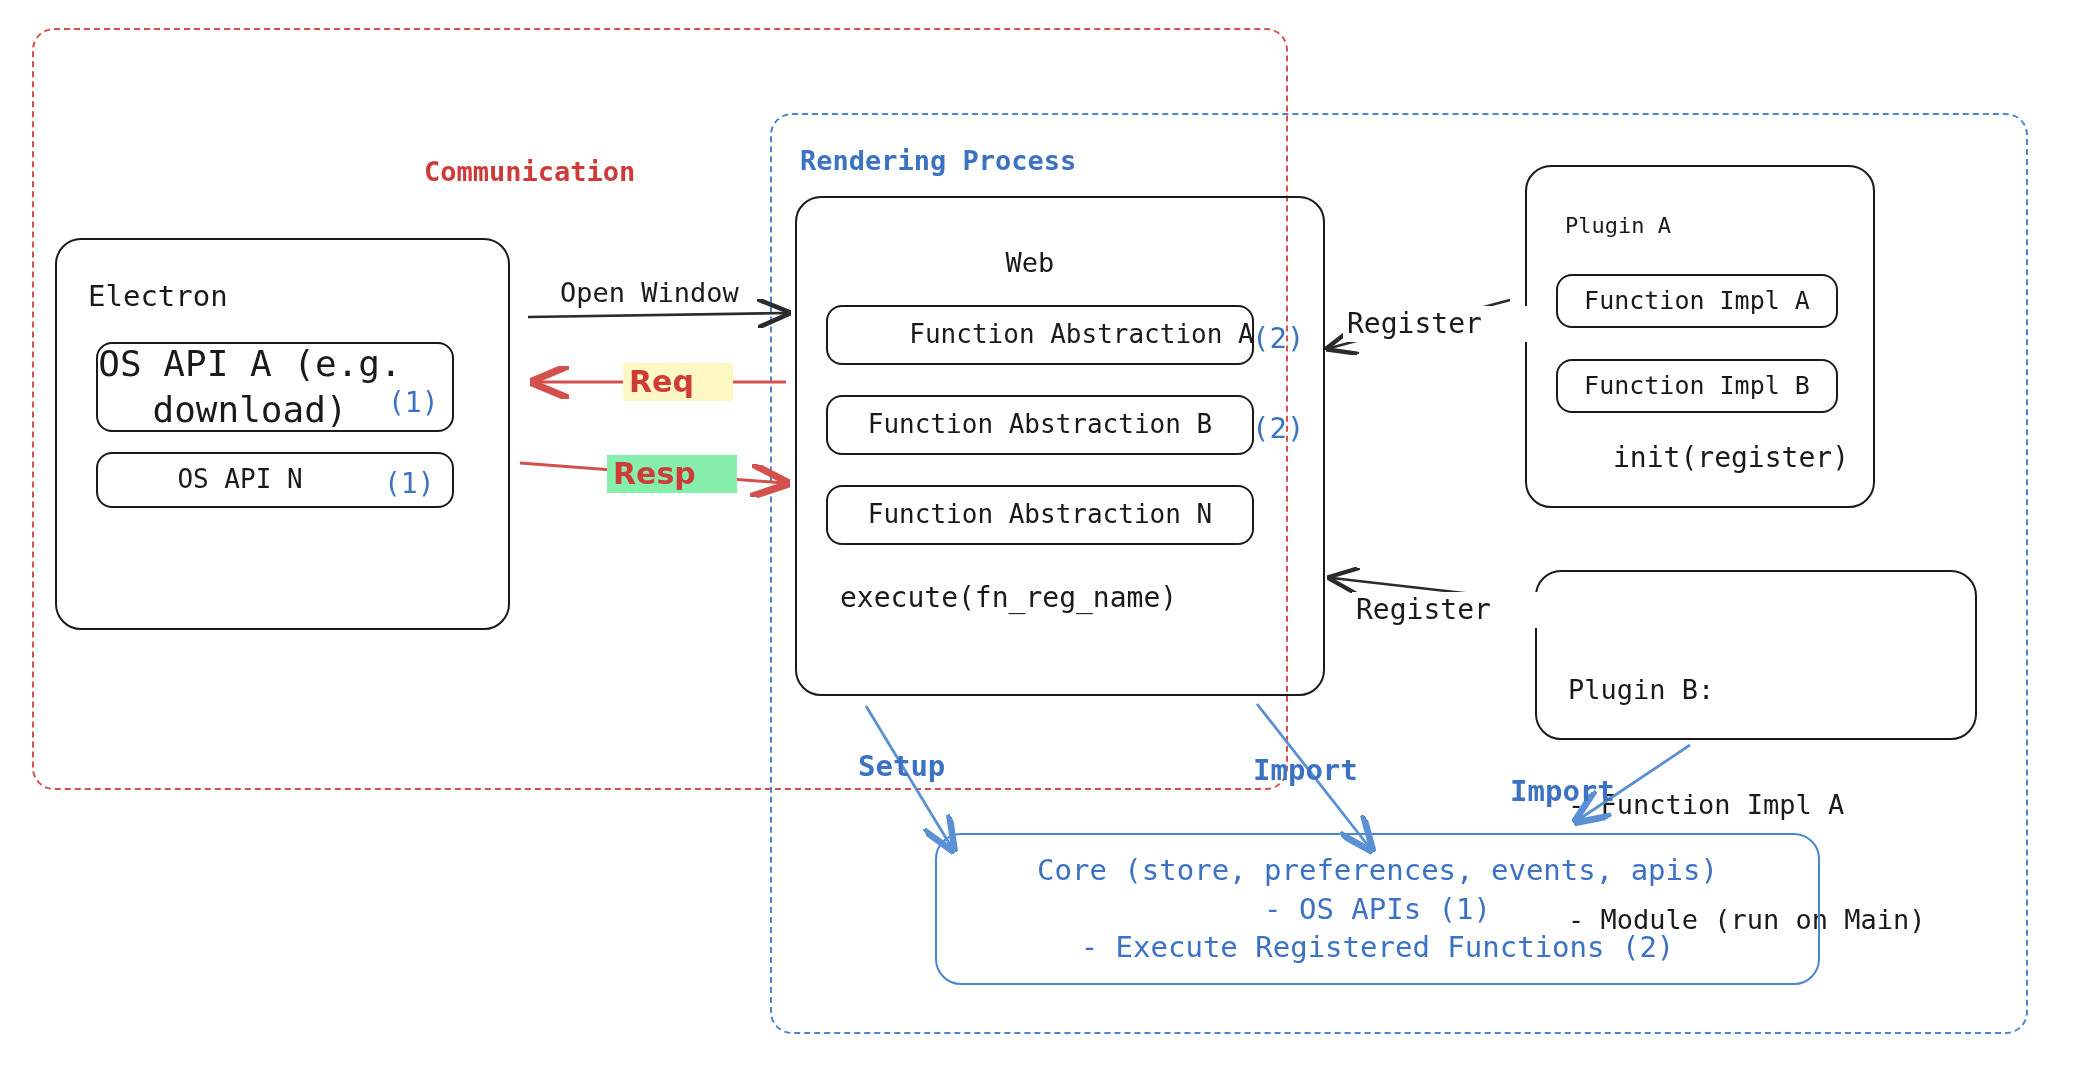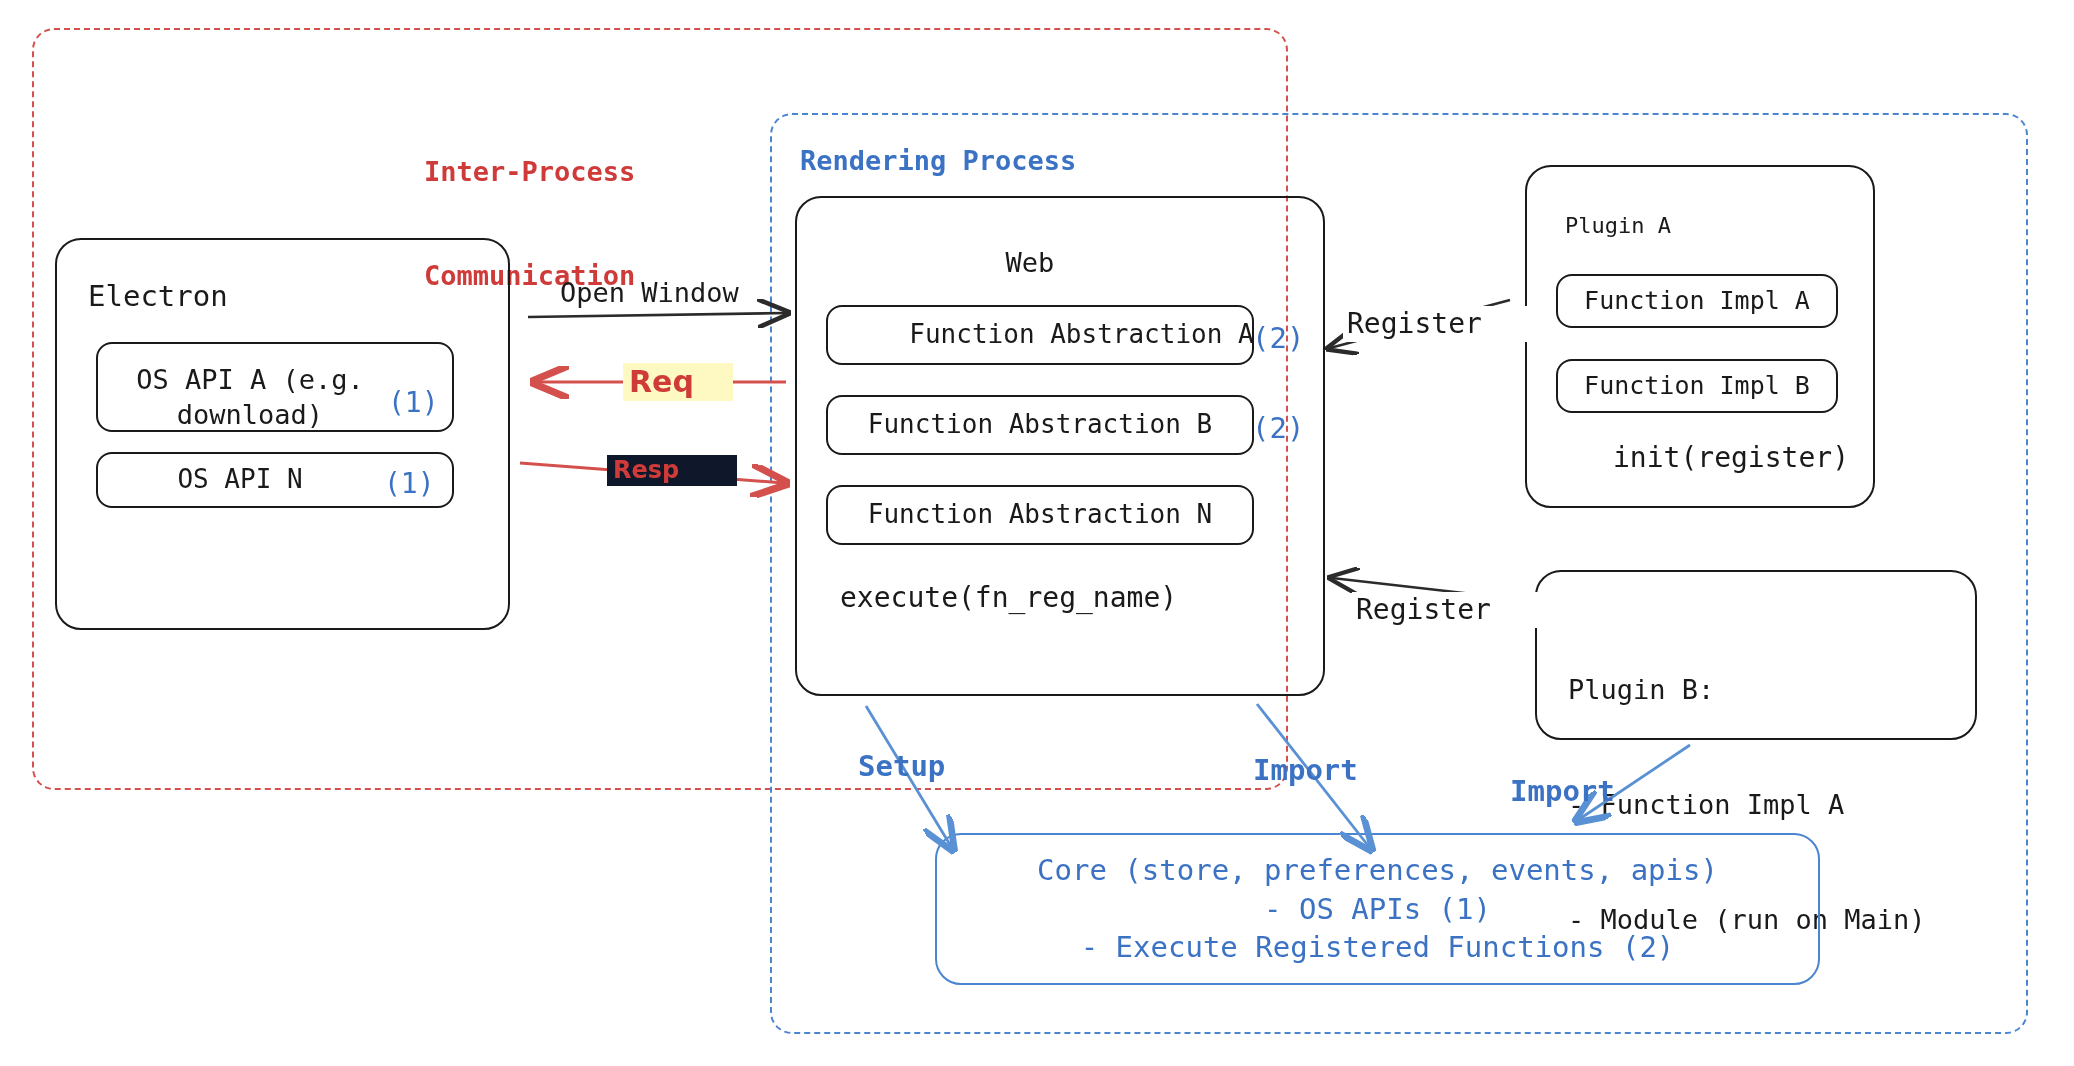--- a/index.html
+++ b/index.html
@@ -74,32 +74,31 @@
 </head>
 <body>
 
 <div id="canvas">
 
   <div class="dashbox" style="left:32px; top:28px; width:1256px; height:762px;"></div>
 
   <div class="dashbox blue" style="left:770px; top:113px; width:1258px; height:921px;"></div>
 
   <div class="lbl mono t-red" style="left:424px; top:86px; width:300px; font-size:27px; font-weight:600;">
-    <div>Inter-Process</div>
     <div>Communication</div>
   </div>
 
   <div class="lbl mono t-blue" style="left:800px; top:144px; width:400px; font-size:27px; font-weight:600;">Rendering Process</div>
 
   <div class="node" style="left:55px; top:238px; width:455px; height:392px;"></div>
 
   <div class="lbl mono t-dark" style="left:88px; top:278px; width:300px; font-size:29px;">Electron</div>
 
   <div class="node inner" style="left:96px; top:342px; width:358px; height:90px;"></div>
-  <div class="lbl mono center t-dark" style="left:96px; top:342px; width:308px; height:112px; font-size:27px; text-align:center;">OS API A (e.g.
+  <div class="lbl mono center t-dark" style="left:96px; top:342px; width:308px; height:90px; font-size:36px; text-align:center;">OS API A (e.g.
 download)</div>
   <div class="lbl mono t-blue" style="left:388px; top:385px; width:70px; font-size:28px;">(1)</div>
 
   <div class="node inner" style="left:96px; top:452px; width:358px; height:56px;"></div>
   <div class="lbl mono center t-dark" style="left:96px; top:452px; width:288px; height:56px; font-size:26px;">OS API N</div>
   <div class="lbl mono t-blue" style="left:384px; top:466px; width:70px; font-size:28px;">(1)</div>
 
   <div class="node" style="left:795px; top:196px; width:530px; height:500px;"></div>
 
   <div class="lbl mono center t-dark" style="left:795px; top:245px; width:470px; height:36px; font-size:27px;">Web</div>
@@ -172,21 +171,21 @@
 
     <path d="M1257,704 L1370,848" fill="none" stroke="#5a90d4" stroke-width="2.8" marker-end="url(#ah-blue)"></path>
 
     <path d="M1690,745 L1578,820" fill="none" stroke="#5a90d4" stroke-width="2.8" marker-end="url(#ah-blue)"></path>
   </svg>
 
   <div class="lbl mono t-dark" style="left:560px; top:276px; width:230px; font-size:27px;">Open Window</div>
 
   <div class="lbl sans t-red" style="left:623px; top:363px; width:110px; font-size:30px; font-weight:700; background:#fef9c3; padding:0 6px;">Req</div>
 
-  <div class="lbl sans t-red" style="left:607px; top:455px; width:130px; font-size:24px; font-weight:700; background:#0f172a; padding:0 6px;">Resp</div>
+  <div class="lbl sans t-red" style="left:607px; top:455px; width:130px; font-size:30px; font-weight:700; background:#86efac; padding:0 6px;">Resp</div>
 
   <div class="lbl mono t-dark" style="left:1343px; top:306px; width:200px; font-size:28px; background:#ffffff; padding:0 4px;">Register</div>
 
   <div class="lbl mono t-dark" style="left:1352px; top:592px; width:200px; font-size:28px; background:#ffffff; padding:0 4px;">Register</div>
 
   <div class="lbl mono t-blue" style="left:858px; top:748px; width:160px; font-size:29px; font-weight:700;">Setup</div>
 
   <div class="lbl mono t-blue" style="left:1253px; top:752px; width:180px; font-size:29px; font-weight:700;">Import</div>
 
   <div class="lbl mono t-blue" style="left:1510px; top:773px; width:180px; font-size:29px; font-weight:700;">Import</div>

